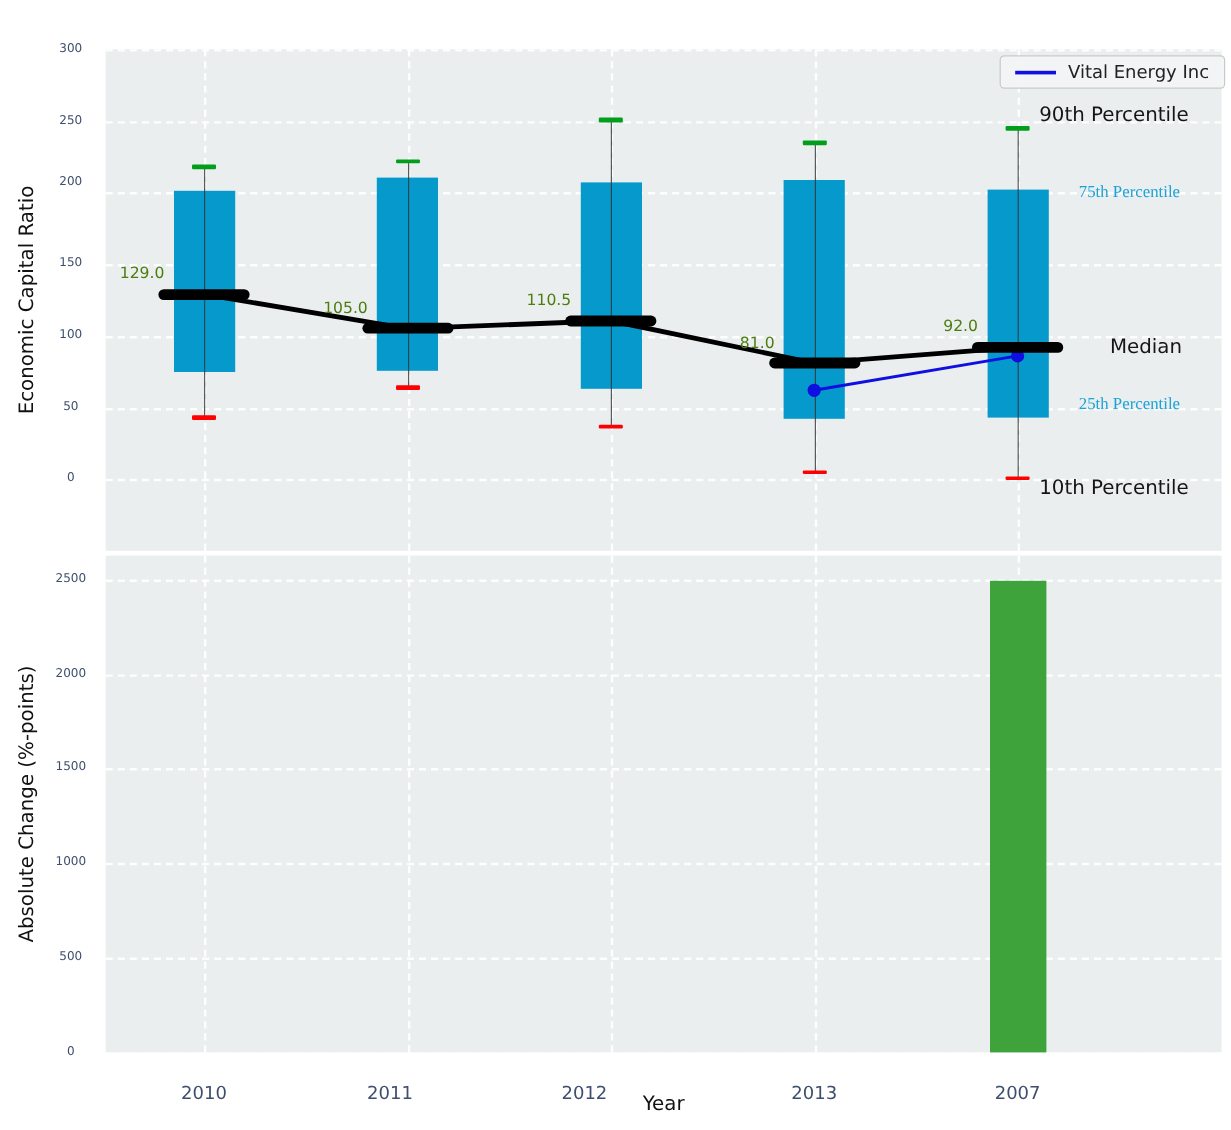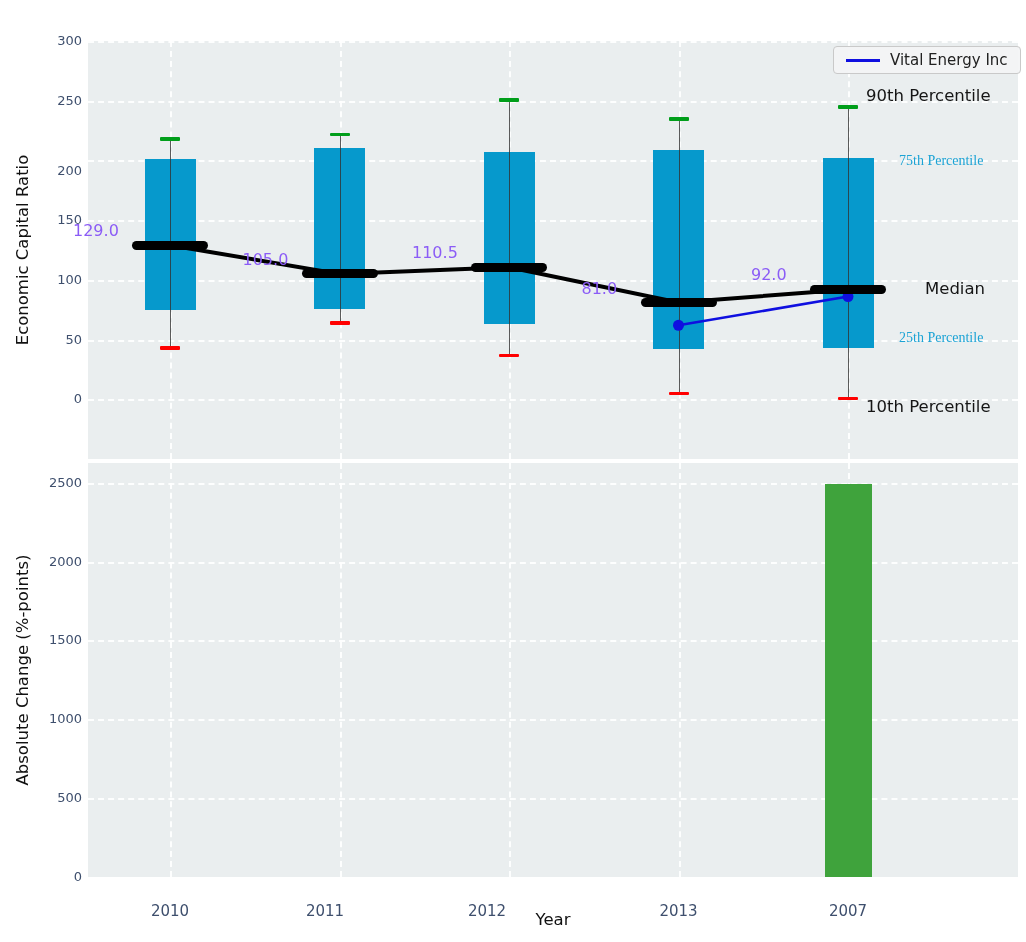--- a/index.html
+++ b/index.html
@@ -11,35 +11,35 @@
   #ax-top  { left: 88px; top: 41px;  width: 930px; height: 418px; }
   #ax-bot  { left: 88px; top: 463px; width: 930px; height: 414px; }
   .gridline-h { position: absolute; left: 0; width: 100%; height: 0;
                 border-top: 2px dashed rgba(255,255,255,0.9); }
   .gridline-v { position: absolute; top: 0; height: 100%; width: 0;
                 border-left: 2px dashed rgba(255,255,255,0.9); }
   #chart-title {
     position: absolute; left: 88px; top: 6px; width: 930px; text-align: center;
     font-size: 21px; color: #2b2b2b;
   }
-  .ytick { position: absolute; width: 46px; text-align: right;
-           font-size: 13px; color: #3e4f6d; line-height: 18px; }
+  .ytick { position: absolute; width: 46px; text-align: center;
+           font-size: 10px; color: #3e4f6d; line-height: 18px; }
   .xtick { position: absolute; width: 70px; text-align: center;
            font-size: 15px; color: #3e4f6d; margin-top: 13px; }
   .axis-label { position: absolute; font-size: 16.5px; color: #111111; white-space: nowrap; }
   .axis-label.vert { transform: translate(-50%,-50%) rotate(-90deg); }
   #xlabel { left: 88px; top: 910px; width: 930px; text-align: center; }
   .box { position: absolute; background: #0699cc; }
   .whisker { position: absolute; width: 0; border-left: 1.5px solid rgba(50,50,50,0.8); }
   .cap { position: absolute; height: 3.5px; width: 20px; border-radius: 1px; }
   .cap.hi { background: #009e1a; }
   .cap.lo { background: #ff0000; }
   .median-bar { position: absolute; width: 76px; height: 9px; background: #000000; border-radius: 5px; }
-  .median-label { position: absolute; width: 64px; 
-                  font-size: 16px; color: #8b5cf6; }
+  .median-label { position: absolute; width: 64px; text-align: right;
+                  font-size: 13px; color: #4d7c0f; }
   .bar { position: absolute; background: #3fa33c; }
   svg.overlay { position: absolute; left: 0; top: 0; }
   .annot { position: absolute; white-space: nowrap; }
   .annot.big  { font-size: 16.5px; color: #151515; }
   .annot.cyan { font-size: 14px; color: #1ba3d5; font-family: Liberation Serif, serif; }
   #legend {
     position: absolute; left: 833px; top: 46px; height: 28px;
     display: flex; align-items: center; gap: 10px; padding: 0 12px;
     background: rgba(243,244,245,0.92); border: 1px solid #c9c9c9; border-radius: 4px;
   }
@@ -125,21 +125,21 @@
     <span class="label">Vital Energy Inc</span>
   </div>
 
   <div class="annot big" style="left:866px; top:86px;">90th Percentile</div>
   <div class="annot cyan" style="left:899px; top:153px;">75th Percentile</div>
   <div class="annot big" style="left:925px; top:279px;">Median</div>
   <div class="annot cyan" style="left:899px; top:330px;">25th Percentile</div>
   <div class="annot big" style="left:866px; top:397px;">10th Percentile</div>
 <div class="ytick" style="left: 36px; top: 32px;">300</div>
     <div class="ytick" style="left: 36px; top: 91.7143px;">250</div>
-    <div class="ytick" style="left: 36px; top: 162px;">200</div>
+    <div class="ytick" style="left: 36px; top: 143px;">200</div>
     <div class="ytick" style="left: 36px; top: 211.143px;">150</div>
     <div class="ytick" style="left: 36px; top: 270.857px;">100</div>
     <div class="ytick" style="left: 36px; top: 330.571px;">50</div>
     <div class="ytick" style="left: 36px; top: 390.286px;">0</div>
     <div class="ytick" style="left: 36px; top: 473.714px;">2500</div>
     <div class="ytick" style="left: 36px; top: 552.571px;">2000</div>
     <div class="ytick" style="left: 36px; top: 631.429px;">1500</div>
     <div class="ytick" style="left: 36px; top: 710.286px;">1000</div>
     <div class="ytick" style="left: 36px; top: 789.143px;">500</div>
     <div class="ytick" style="left: 36px; top: 868px;">0</div>

